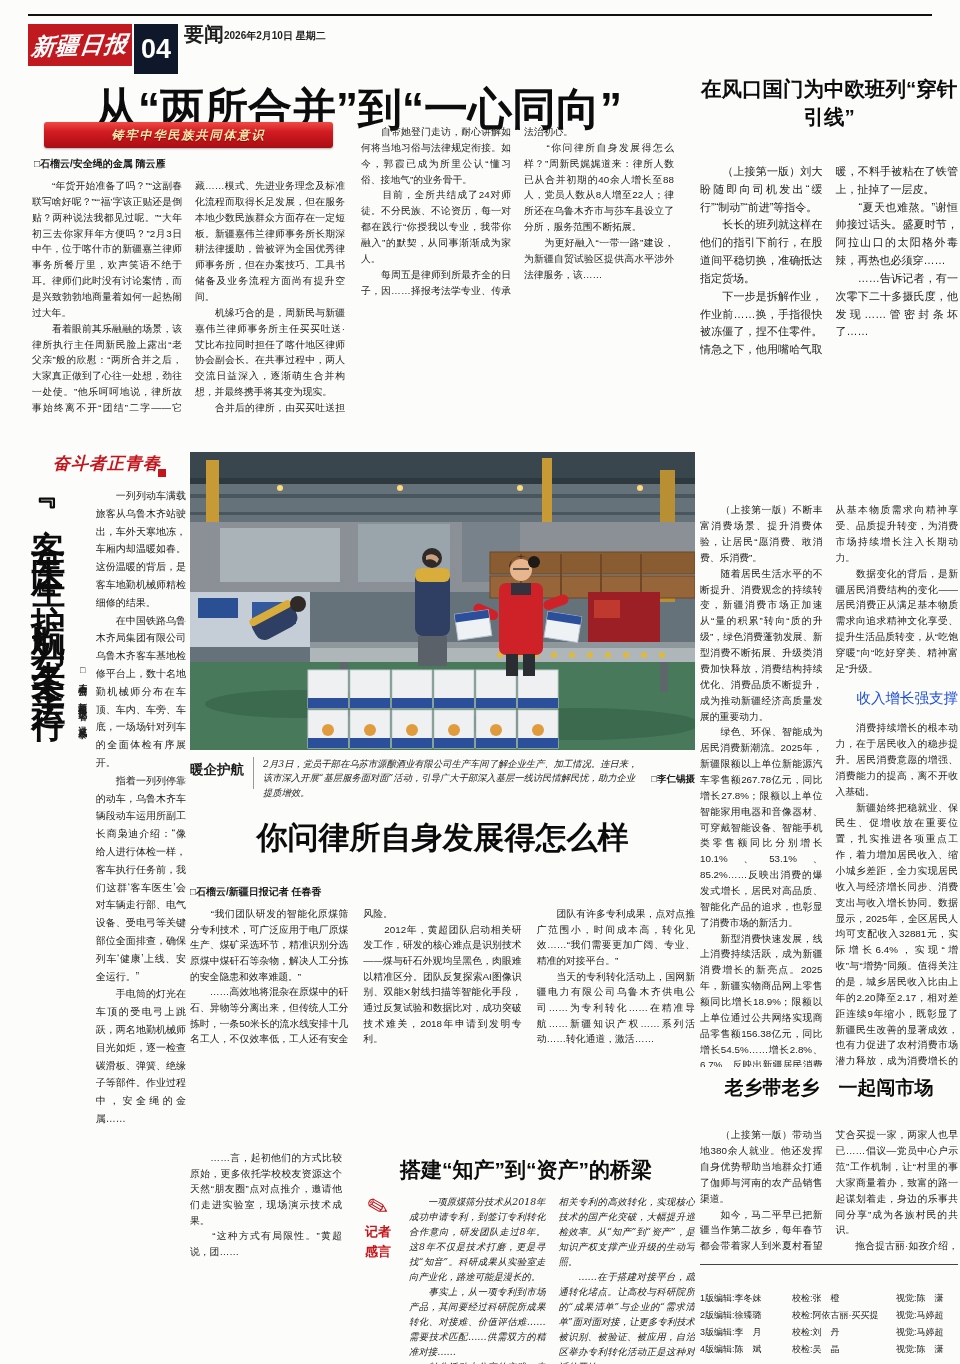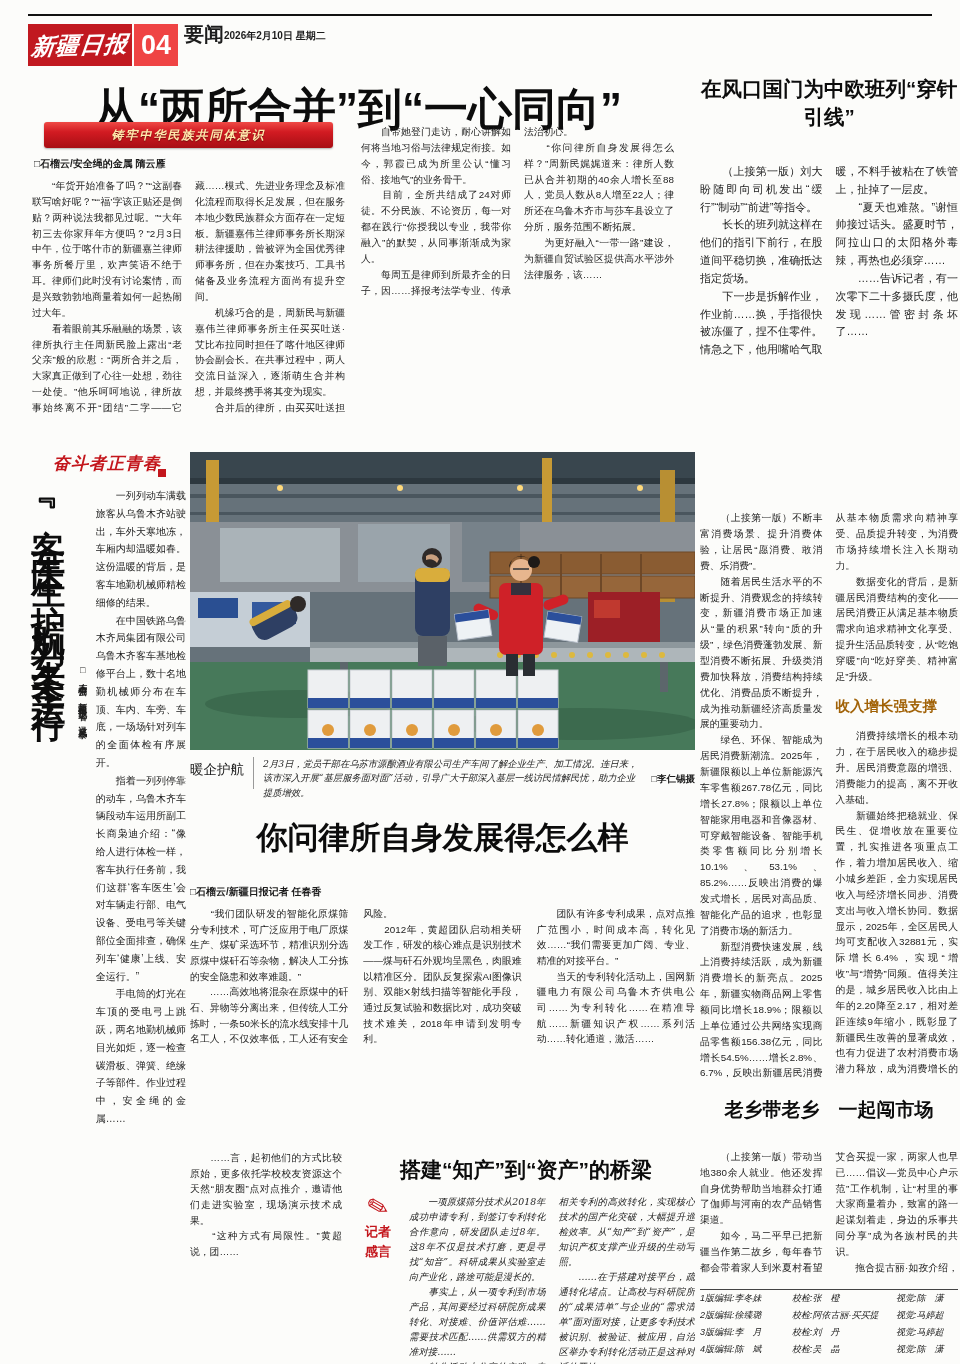--- a/index.html
+++ b/index.html
@@ -4,21 +4,21 @@
 <style>
   html,body{margin:0;padding:0;background:#e8e8e4;}
   .page{position:relative;width:960px;height:1364px;margin:0 auto;background:#fcfcfa;
         font-family:"Liberation Sans",sans-serif;color:#1c1c1c;overflow:hidden;}
   .rule-top{position:absolute;left:28px;right:28px;top:14px;border-top:2px solid #111;}
 
   
   .masthead{position:absolute;left:28px;top:24px;display:flex;align-items:stretch;}
   .logo-box{width:104px;height:42px;background:#c11920;color:#fff;display:flex;align-items:center;justify-content:center;}
   .logo-box span{font-family:"DejaVu Serif",serif;font-style:italic;font-weight:bold;font-size:23px;letter-spacing:1px;transform:skewX(-8deg) rotate(-2deg);}
-  .pageno-box{width:44px;height:42px;background:#ef4444;color:#fff;display:flex;align-items:center;justify-content:center;font-size:27px;font-weight:bold;margin-left:2px;}
+  .pageno-box{width:44px;height:50px;background:#0f172a;color:#fff;display:flex;align-items:center;justify-content:center;font-size:27px;font-weight:bold;margin-left:2px;}
   .sec-box{margin-left:6px;display:flex;flex-direction:row;justify-content:center;}
   .sec-title{font-weight:bold;font-size:20px;line-height:1;}
   .sec-date{font-size:10px;font-weight:bold;margin-top:5px;}
 
   
   .headline-main{position:absolute;left:52px;top:56px;width:612px;text-align:center;
                  font-size:44px;font-weight:800;letter-spacing:0px;line-height:1.1;color:#0c0c0c;}
   .main-cols{position:absolute;left:32px;top:118px;width:642px;height:332px;display:flex;gap:16px;}
   .half{flex:1;display:flex;flex-direction:column;}
   .banner-red{height:26px;margin:4px 12px 4px 12px;border-radius:3px;
@@ -41,21 +41,21 @@
   .rail-headline{writing-mode:vertical-rl;text-orientation:upright;font-size:34px;font-weight:800;
       letter-spacing:15px;line-height:1.2;color:#0c0c0c;}
   .rail-byline{writing-mode:vertical-rl;text-orientation:upright;font-size:9px;font-weight:bold;
       letter-spacing:2px;margin-top:178px;}
   .rail-body{flex:1;font-size:10px;line-height:1.78;text-align:justify;white-space:pre-line;overflow:hidden;}
 
   
   .center{position:absolute;left:190px;top:452px;width:505px;height:912px;}
   .photo{width:505px;height:298px;overflow:hidden;background:#5d6a70;}
   .caption-row{display:flex;gap:9px;margin-top:7px;align-items:flex-start;}
-  .cap-label{font-weight:400;font-size:13.5px;white-space:nowrap;padding-top:4px;}
+  .cap-label{font-weight:700;font-size:13.5px;white-space:nowrap;padding-top:4px;}
   .cap-div{width:1px;background:#999;height:32px;}
   .cap-text{flex:1;font-family:"DejaVu Serif",serif;font-style:italic;font-size:9.3px;line-height:1.55;color:#222;}
   .cap-credit{font-weight:bold;font-size:9.5px;white-space:nowrap;padding-top:16px;}
   .patent-headline{text-align:center;font-size:31px;font-weight:800;margin-top:17px;color:#0c0c0c;}
   .patent-byline{font-size:10px;font-weight:bold;margin:12px 0 7px 0;}
   .patent-cols{column-count:3;column-gap:15px;font-size:9.8px;line-height:1.6;text-align:justify;
       white-space:pre-line;height:236px;overflow:hidden;}
   .bottom-flex{display:flex;gap:15px;margin-top:8px;height:248px;}
   .cont-col{width:152px;font-size:9.8px;line-height:1.6;text-align:justify;white-space:pre-line;overflow:hidden;}
   .bridge{flex:1;display:flex;flex-direction:column;}
@@ -68,25 +68,25 @@
       font-size:9.4px;line-height:1.6;text-align:justify;white-space:pre-line;overflow:hidden;}
 
   
   .right{position:absolute;left:700px;top:58px;width:258px;height:1300px;display:flex;flex-direction:column;}
   .train-headline{text-align:center;font-size:20.5px;font-weight:800;color:#0c0c0c;}
   .train-body{column-count:2;column-gap:13px;font-size:11px;line-height:1.62;text-align:justify;
       white-space:pre-line;height:338px;overflow:hidden;margin-top:15px;}
   .consump{column-count:2;column-gap:13px;font-size:9.8px;line-height:1.62;text-align:justify;
       height:580px;overflow:hidden;margin-top:10px;}
   .consump p{margin:0;white-space:pre-line;}
-  .subhead{text-align:left;font-size:14.5px;font-weight:700;margin:10px 0;break-inside:avoid;color:#a16207;}
+  .subhead{text-align:right;font-size:14.5px;font-weight:400;margin:10px 0;break-inside:avoid;color:#1d4ed8;}
   .laox-headline{text-align:center;font-size:19px;font-weight:800;margin-top:8px;color:#0c0c0c;}
   .laox-body{column-count:2;column-gap:13px;font-size:9.8px;line-height:1.62;text-align:justify;
       white-space:pre-line;height:140px;overflow:hidden;margin-top:10px;}
-  .credits{margin-top:auto;border-top:1.5px solid #444;padding-top:0;font-size:9px;line-height:1.9;font-style:italic;}
+  .credits{margin-top:auto;border-top:1.5px solid #444;padding-top:25px;font-size:9px;line-height:1.9;}
   .cr-row{display:grid;grid-template-columns:88px 1fr 62px;column-gap:4px;white-space:nowrap;}
 </style>
 </head>
 <body>
 
 <div class="page">
 
   <div class="rule-top"></div>
 
   <div class="masthead">

